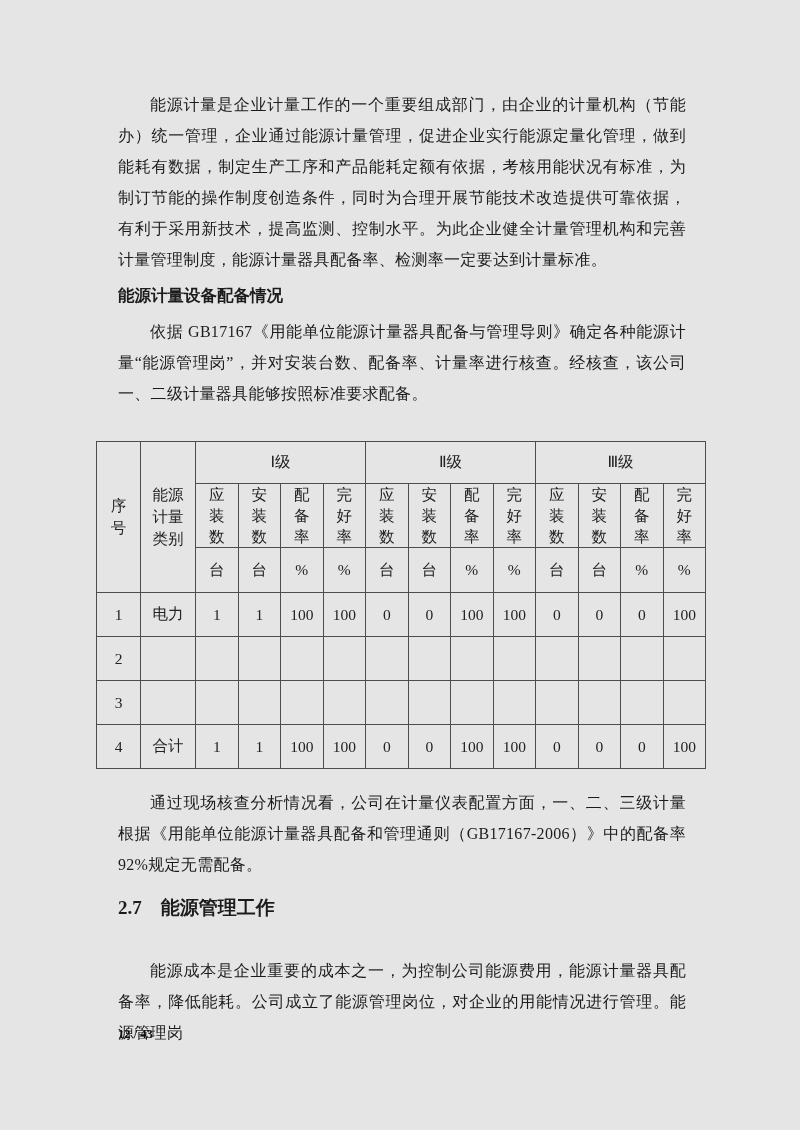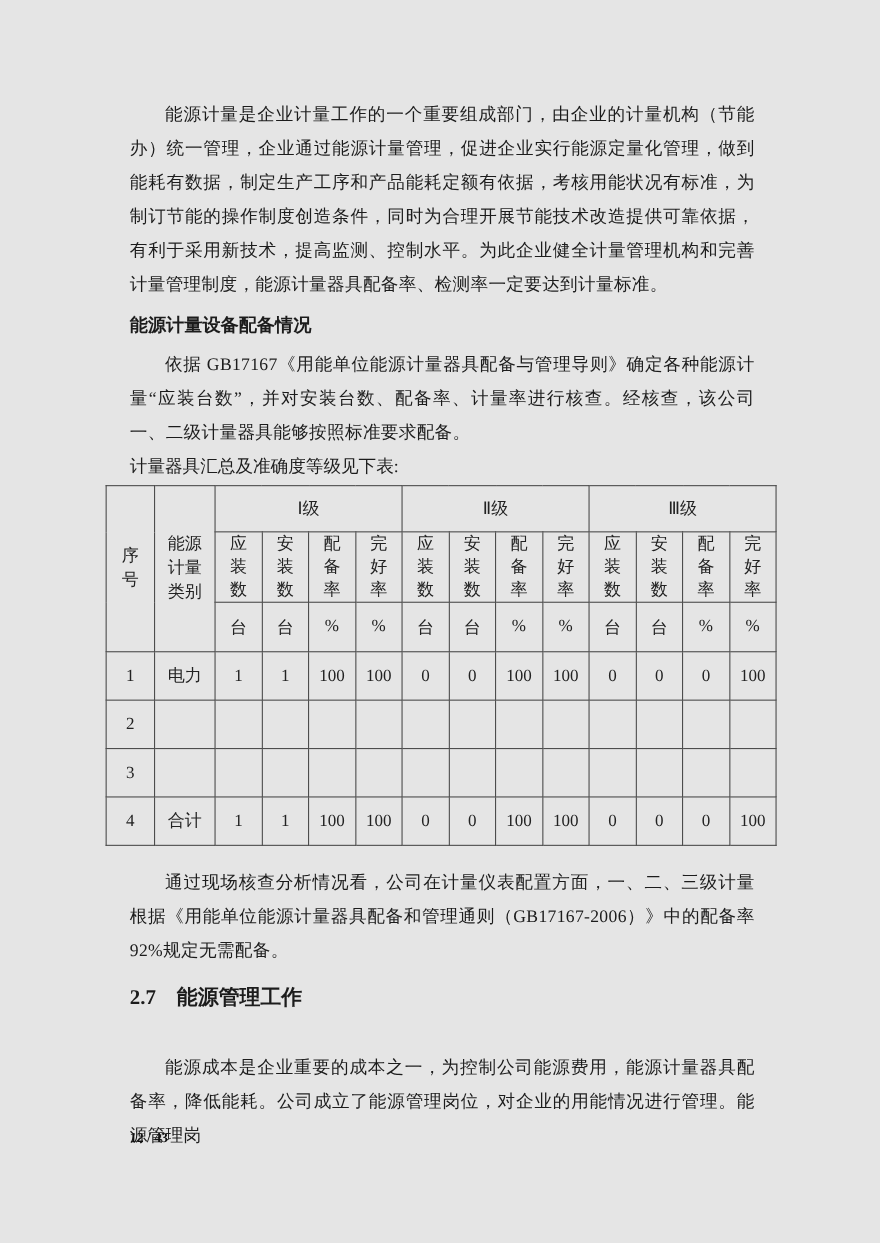--- a/index.html
+++ b/index.html
@@ -75,23 +75,22 @@
 </style>
 </head>
 <body>
 
 <div class="page">
 
   <p class="abs body-par indent" style="top:89px">能源计量是企业计量工作的一个重要组成部门，由企业的计量机构（节能办）统一管理，企业通过能源计量管理，促进企业实行能源定量化管理，做到能耗有数据，制定生产工序和产品能耗定额有依据，考核用能状况有标准，为制订节能的操作制度创造条件，同时为合理开展节能技术改造提供可靠依据，有利于采用新技术，提高监测、控制水平。为此企业健全计量管理机构和完善计量管理制度，能源计量器具配备率、检测率一定要达到计量标准。</p>
 
   <h3 class="abs h-bold" style="top:285px">能源计量设备配备情况</h3>
 
-  <p class="abs body-par indent" style="top:316px">依据 GB17167《用能单位能源计量器具配备与管理导则》确定各种能源计量“应装台数”，并对安装台数、配备率、计量率进行核查。经核查，该公司一、二级计量器具能够按照标准要求配备。</p>
-
-  <p class="abs caption" style="top:412px">计量器具汇总及准确度等级见下表:</p>
+  <p class="abs body-par indent" style="top:316px">依据 GB17167《用能单位能源计量器具配备与管理导则》确定各种能源计量“能源管理岗”，并对安装台数、配备率、计量率进行核查。经核查，该公司一、二级计量器具能够按照标准要求配备。</p>
+
 
   <table class="meter">
     <colgroup>
       <col style="width:44px">
         <col style="width:55px">
       <col style="width:42.5px">
         <col style="width:42.5px">
         <col style="width:42.5px">
         <col style="width:42.5px">
       <col style="width:42.5px">

